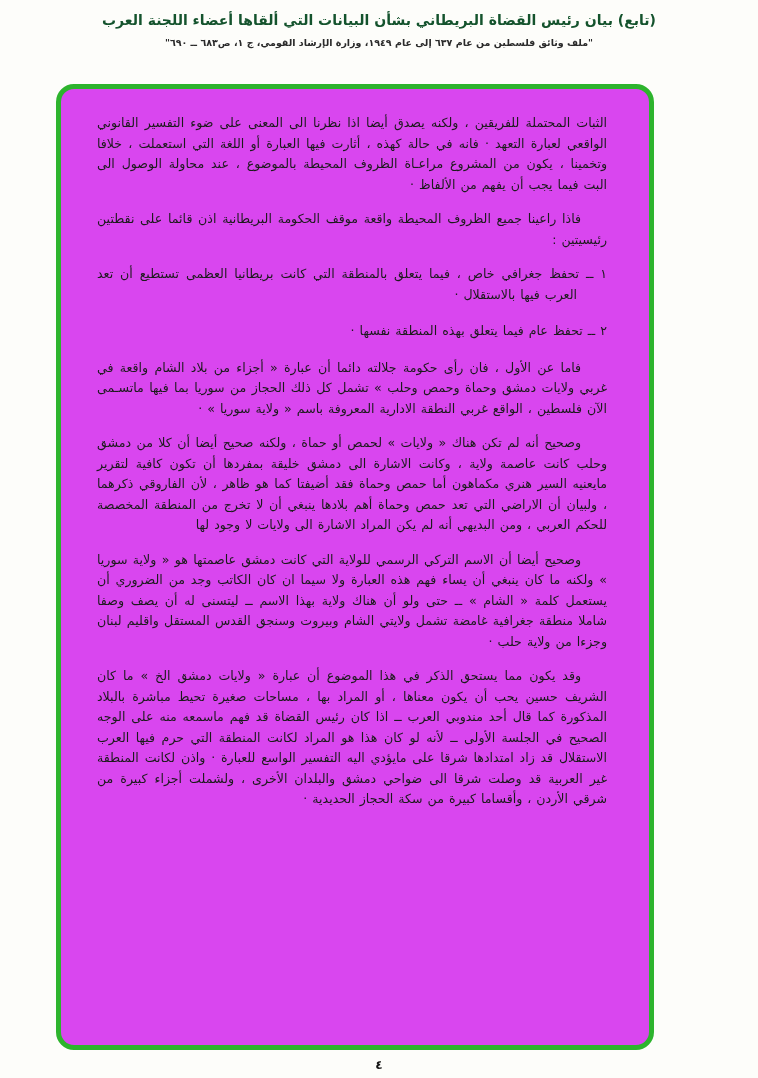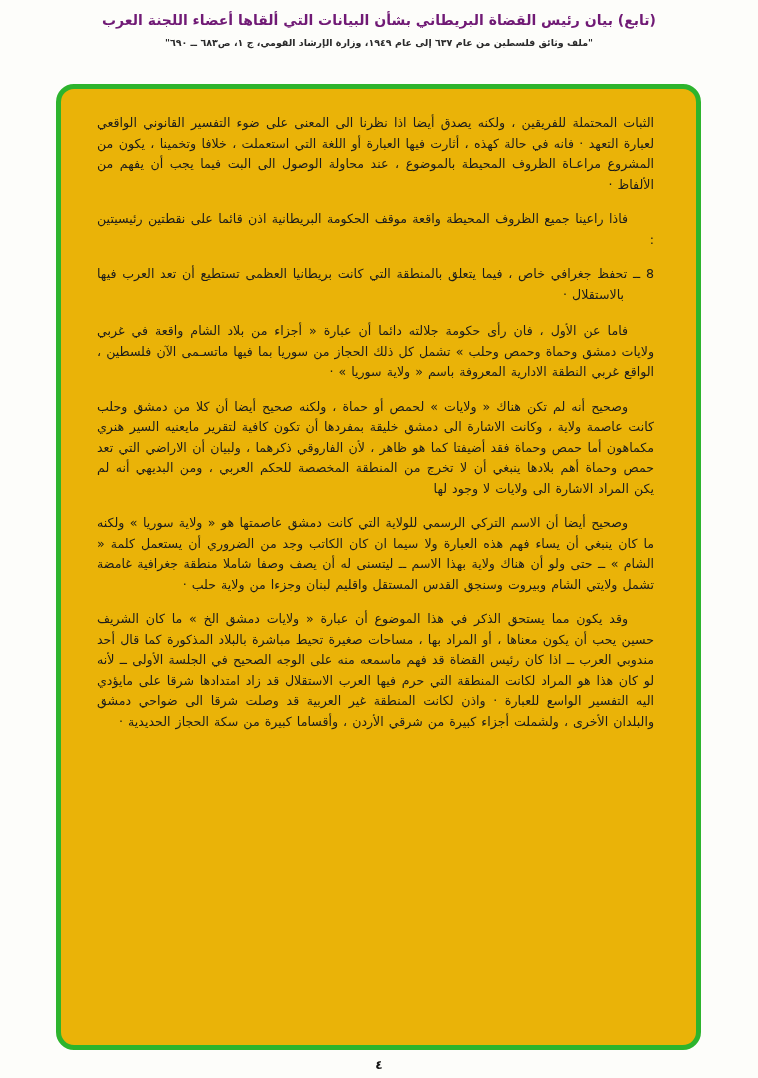--- a/index.html
+++ b/index.html
@@ -16,35 +16,35 @@
   }
   .doc-header {
     position: absolute;
     top: 12px; left: 0; right: 0;
     text-align: center;
   }
   .doc-title {
     font-size: 14px;
     font-weight: bold;
     margin: 0 20px 9px 20px;
-    color: #701a75;
+    color: #14532d;
   }
   .doc-source {
     font-size: 9.5px;
     font-weight: bold;
     color: #2a2a2a;
     letter-spacing: 0.2px;
   }
   .content-frame {
     position: absolute;
     left: 56px; top: 84px;
-    width: 645px; height: 966px;
+    width: 598px; height: 966px;
     border: 5px solid #2db42d;
     border-radius: 18px;
-    background: #eab308;
+    background: #d946ef;
     padding: 24px 42px 8px 36px;
     overflow: hidden;
   }
   .para {
     margin: 0 0 14px 0;
     font-size: 12.6px;
     line-height: 1.63;
     text-align: justify;
     text-indent: 26px; 
     word-spacing: 1px;
@@ -68,20 +68,21 @@
 <body>
 
 <div class="doc-header">
   <div class="doc-title">(تابع) بيان رئيس القضاة البريطاني بشأن البيانات التي ألقاها أعضاء اللجنة العرب</div>
   <div class="doc-source">"ملف وثائق فلسطين من عام ٦٣٧ إلى عام ١٩٤٩، وزارة الإرشاد القومي، ج ١، ص٦٨٣ ــ ٦٩٠"</div>
 </div>
 
 <div class="content-frame" style="border-color: rgb(45, 180, 45);">
   <p class="para flush">الثبات المحتملة للفريقين ، ولكنه يصدق أيضا اذا نظرنا الى المعنى على ضوء التفسير القانوني الواقعي لعبارة التعهد · فانه في حالة كهذه ، أثارت فيها العبارة أو اللغة التي استعملت ، خلافا وتخمينا ، يكون من المشروع مراعـاة الظروف المحيطة بالموضوع ، عند محاولة الوصول الى البت فيما يجب أن يفهم من الألفاظ ·</p>
   <p class="para">فاذا راعينا جميع الظروف المحيطة واقعة موقف الحكومة البريطانية اذن قائما على نقطتين رئيسيتين :</p>
-  <p class="para list-item">8 ــ تحفظ جغرافي خاص ، فيما يتعلق بالمنطقة التي كانت بريطانيا العظمى تستطيع أن تعد العرب فيها بالاستقلال ·</p>
+  <p class="para list-item">١ ــ تحفظ جغرافي خاص ، فيما يتعلق بالمنطقة التي كانت بريطانيا العظمى تستطيع أن تعد العرب فيها بالاستقلال ·</p>
+  <p class="para list-item">٢ ــ تحفظ عام فيما يتعلق بهذه المنطقة نفسها ·</p>
   <p class="para">فاما عن الأول ، فان رأى حكومة جلالته دائما أن عبارة « أجزاء من بلاد الشام واقعة في غربي ولايات دمشق وحماة وحمص وحلب » تشمل كل ذلك الحجاز من سوريا بما فيها ماتسـمى الآن فلسطين ، الواقع غربي النطقة الادارية المعروفة باسم « ولاية سوريا » ·</p>
   <p class="para">وصحيح أنه لم تكن هناك « ولايات » لحمص أو حماة ، ولكنه صحيح أيضا أن كلا من دمشق وحلب كانت عاصمة ولاية ، وكانت الاشارة الى دمشق خليقة بمفردها أن تكون كافية لتقرير مايعنيه السير هنري مكماهون أما حمص وحماة فقد أضيفتا كما هو ظاهر ، لأن الفاروقي ذكرهما ، ولبيان أن الاراضي التي تعد حمص وحماة أهم بلادها ينبغي أن لا تخرج من المنطقة المخصصة للحكم العربي ، ومن البديهي أنه لم يكن المراد الاشارة الى ولايات لا وجود لها</p>
   <p class="para">وصحيح أيضا أن الاسم التركي الرسمي للولاية التي كانت دمشق عاصمتها هو « ولاية سوريا » ولكنه ما كان ينبغي أن يساء فهم هذه العبارة ولا سيما ان كان الكاتب وجد من الضروري أن يستعمل كلمة « الشام » ــ حتى ولو أن هناك ولاية بهذا الاسم ــ ليتسنى له أن يصف وصفا شاملا منطقة جغرافية غامضة تشمل ولايتي الشام وبيروت وسنجق القدس المستقل واقليم لبنان وجزءا من ولاية حلب ·</p>
   <p class="para">وقد يكون مما يستحق الذكر في هذا الموضوع أن عبارة « ولايات دمشق الخ » ما كان الشريف حسين يحب أن يكون معناها ، أو المراد بها ، مساحات صغيرة تحيط مباشرة بالبلاد المذكورة كما قال أحد مندوبي العرب ــ اذا كان رئيس القضاة قد فهم ماسمعه منه على الوجه الصحيح في الجلسة الأولى ــ لأنه لو كان هذا هو المراد لكانت المنطقة التي حرم فيها العرب الاستقلال قد زاد امتدادها شرقا على مايؤدي اليه التفسير الواسع للعبارة · واذن لكانت المنطقة غير العربية قد وصلت شرقا الى ضواحي دمشق والبلدان الأخرى ، ولشملت أجزاء كبيرة من شرقي الأردن ، وأقساما كبيرة من سكة الحجاز الحديدية ·</p>
 </div>
 
 <div class="page-number">٤</div>
 
 </body></html>

